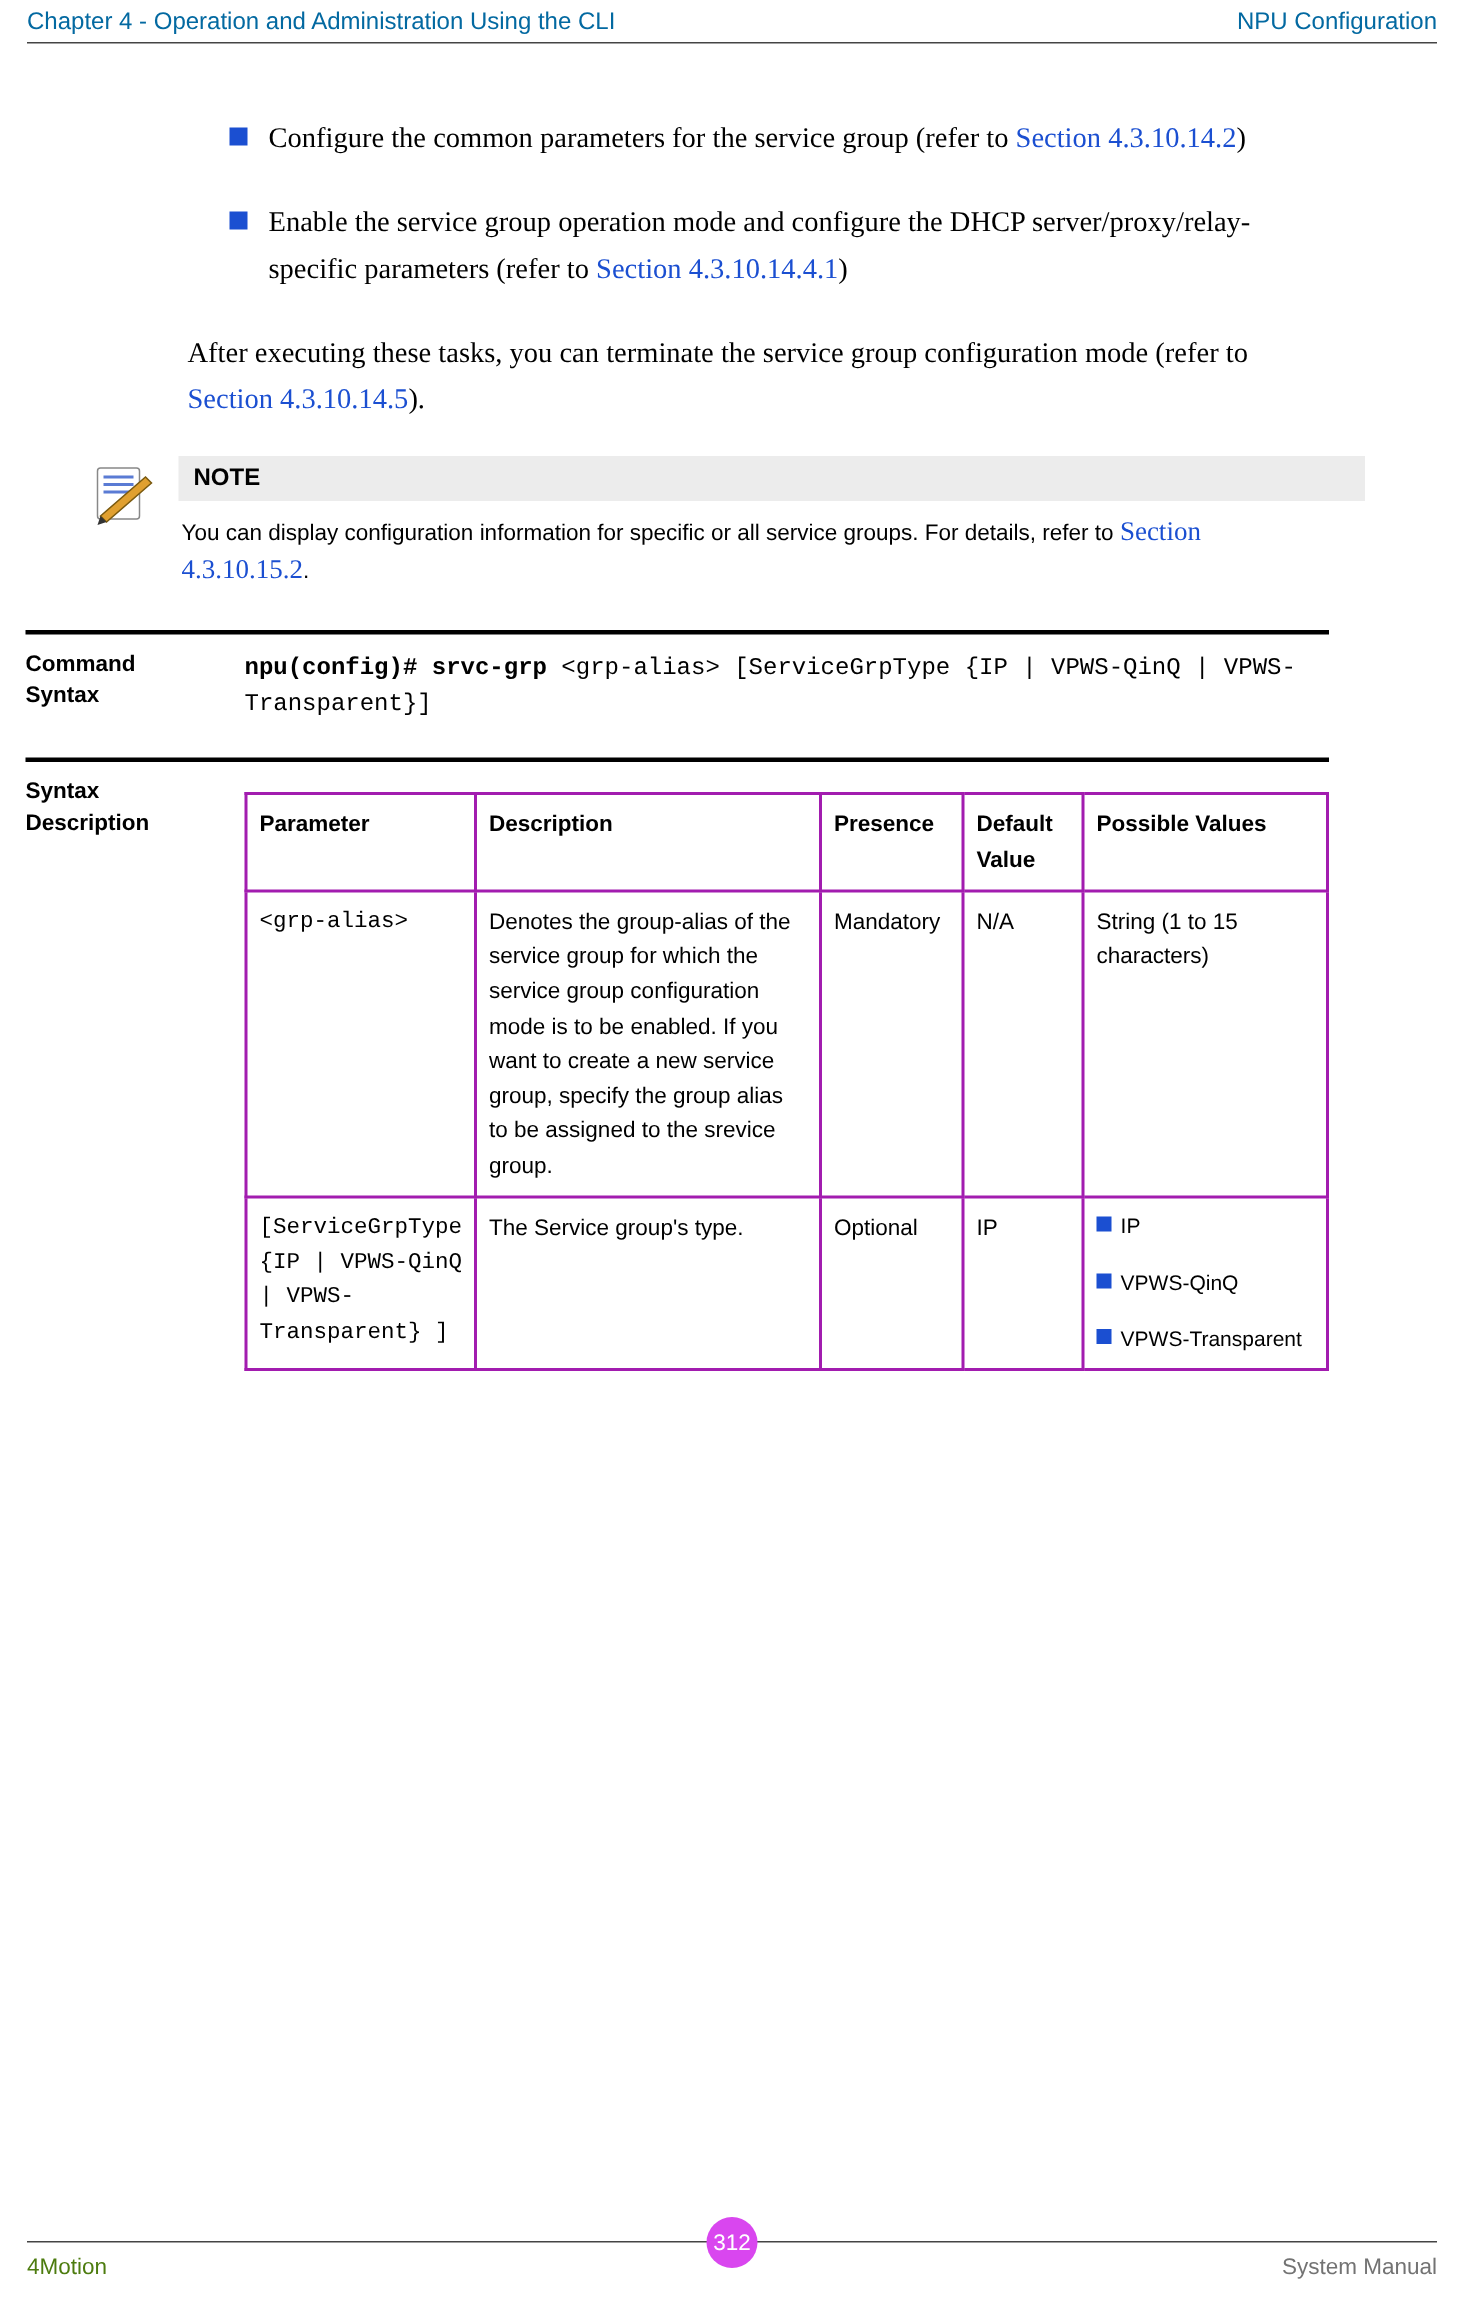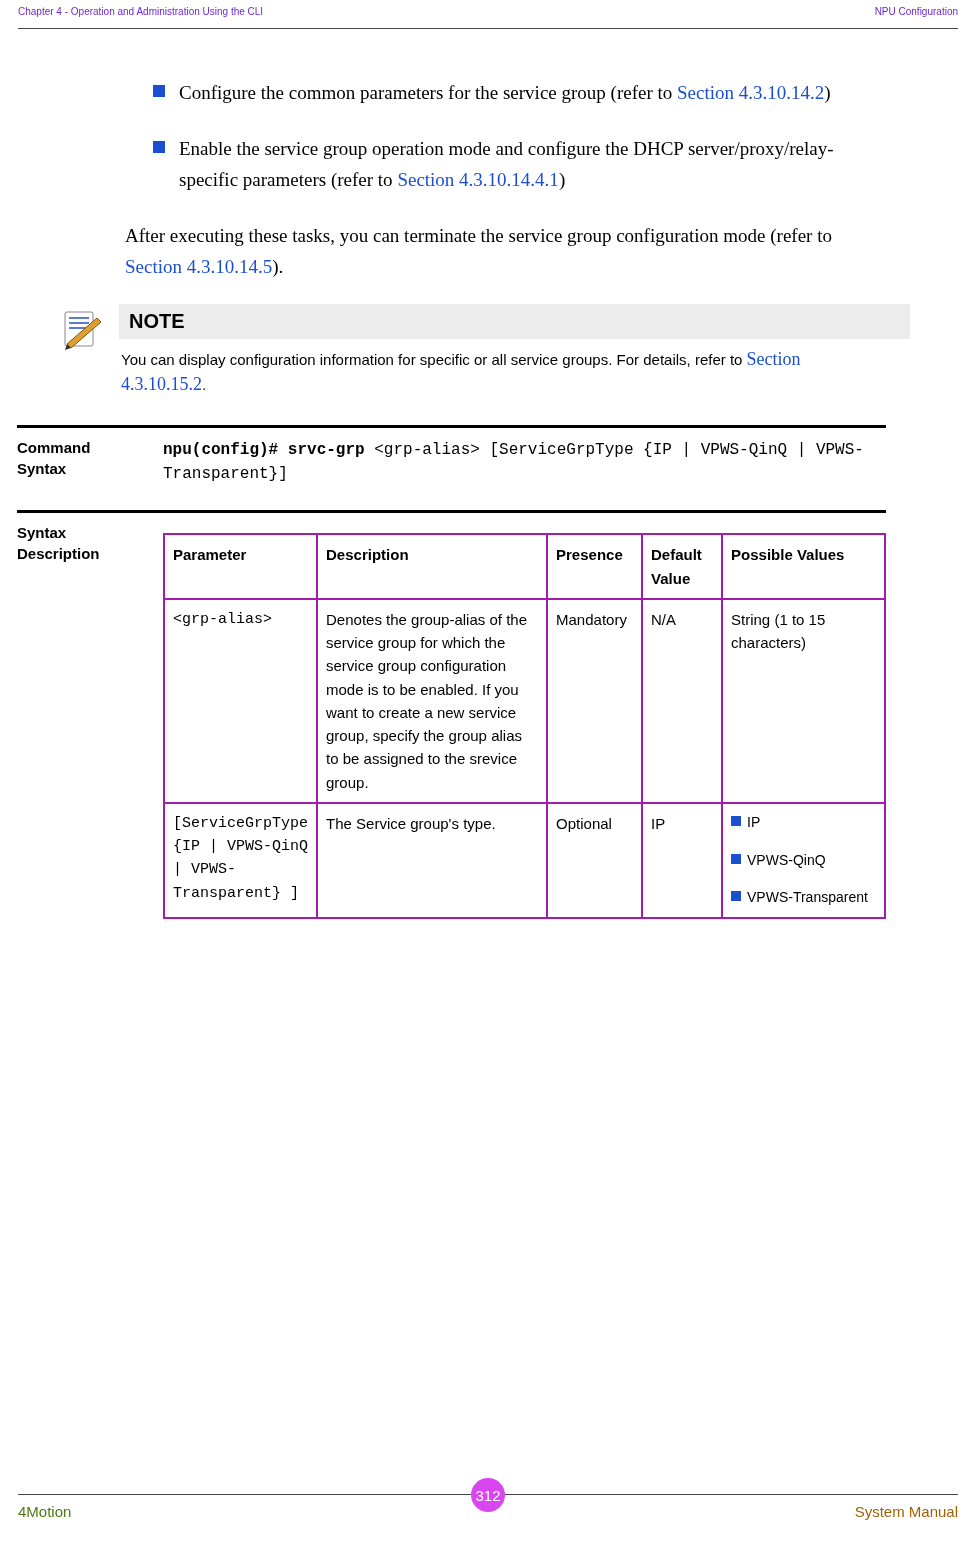--- a/index.html
+++ b/index.html
@@ -12,22 +12,22 @@
     position: relative;
     box-sizing: border-box;
     background: #fff;
   }
   .header {
     position: absolute;
     top: 6px;
     left: 18px;
     right: 18px;
     font-family: Arial, Helvetica, sans-serif;
-    font-size: 10px;
-    color: #6d28d9;
+    font-size: 16px;
+    color: #0369a1;
     border-bottom: 1px solid #444;
     height: 22px;
   }
   .header .left { float: left; }
   .header .right { float: right; }
 
   .content {
     position: absolute;
     left: 125px;
     right: 90px;
@@ -77,21 +77,21 @@
     height: 44px;
     flex: 0 0 44px;
     margin-top: 4px;
   }
   .note-icon svg { width: 44px; height: 44px; }
   .note-body { flex: 1; }
   .note-title {
     background: #ececec;
     font-family: Arial, Helvetica, sans-serif;
     font-weight: bold;
-    font-size: 20px;
+    font-size: 16px;
     padding: 6px 10px;
     margin-right: -24px;
   }
   .note-text {
     font-family: Arial, Helvetica, sans-serif;
     font-size: 15px;
     line-height: 1.4;
     padding: 8px 2px 0 2px;
   }
 
@@ -184,21 +184,21 @@
     left: 0; top: 8px;
     font-family: Arial, Helvetica, sans-serif;
     font-size: 15px;
     color: #4d7c0f;
   }
   .footer .fl-right {
     position: absolute;
     right: 0; top: 8px;
     font-family: Arial, Helvetica, sans-serif;
     font-size: 15px;
-    color: #a16207;
+    color: #737373;
   }
   .footer .page-badge {
     position: absolute;
     left: 50%;
     top: -17px;
     transform: translateX(-50%);
     width: 34px;
     height: 34px;
     border-radius: 50%;
     background: #d946ef;

